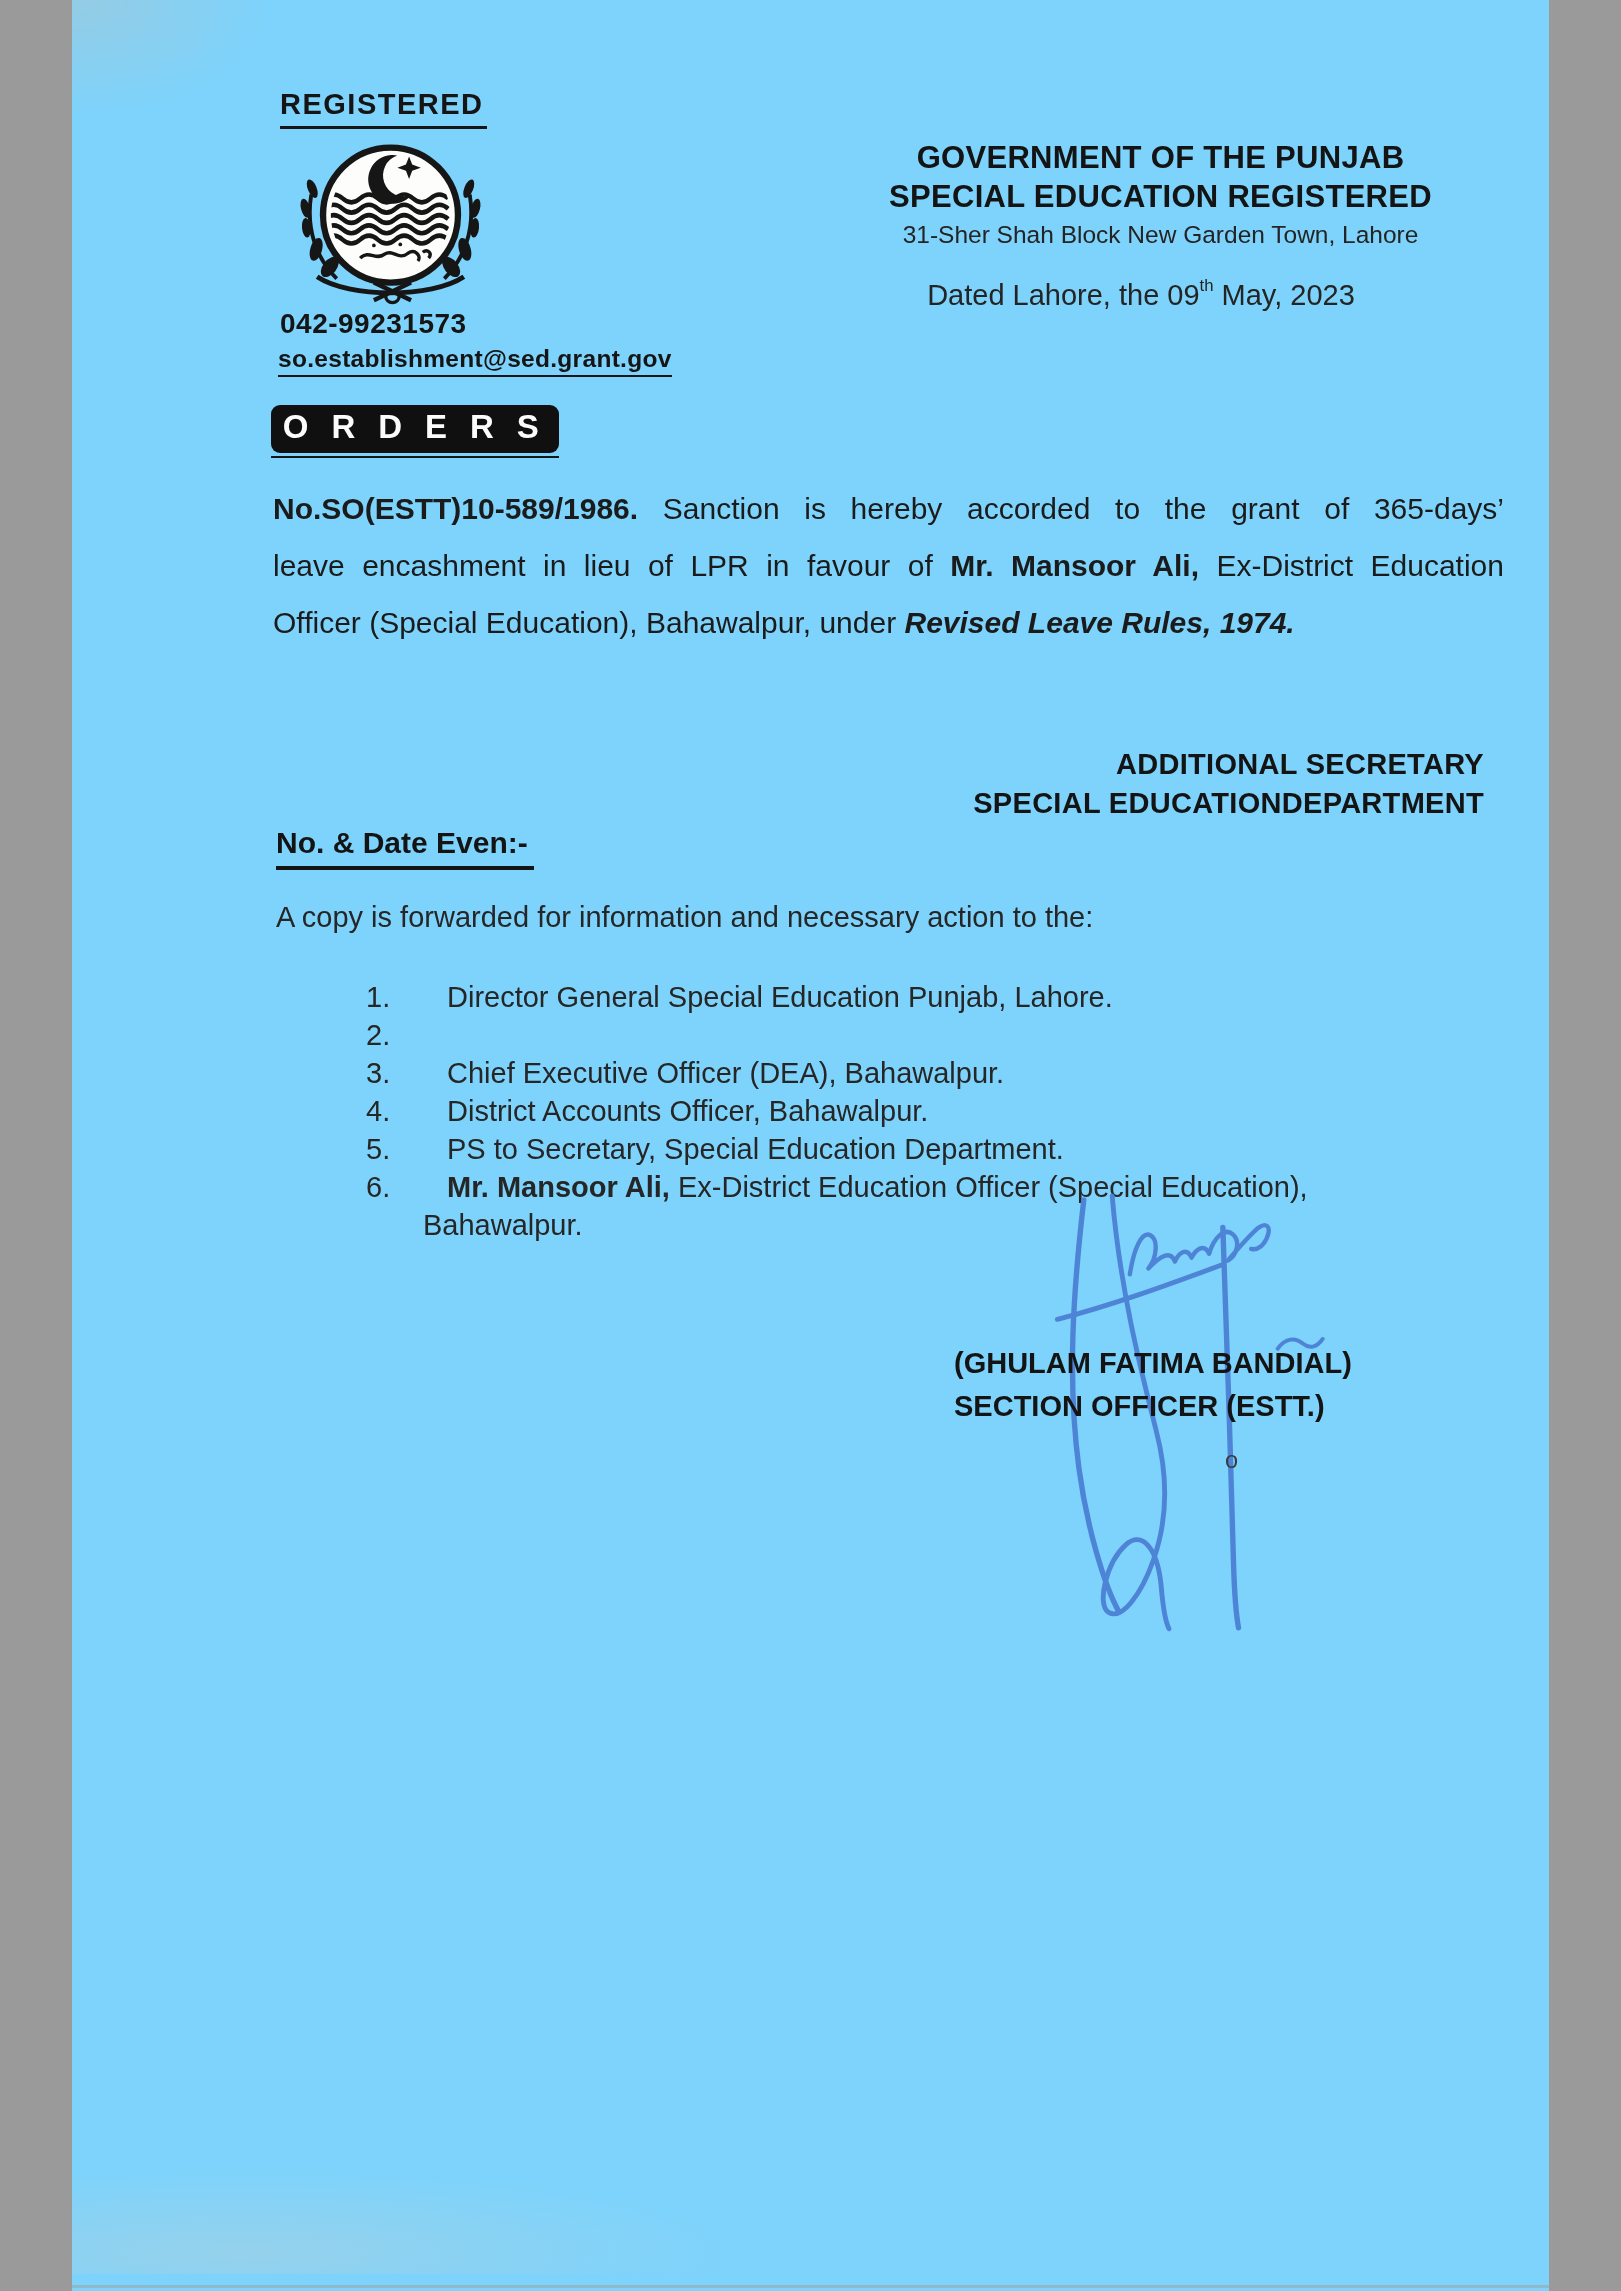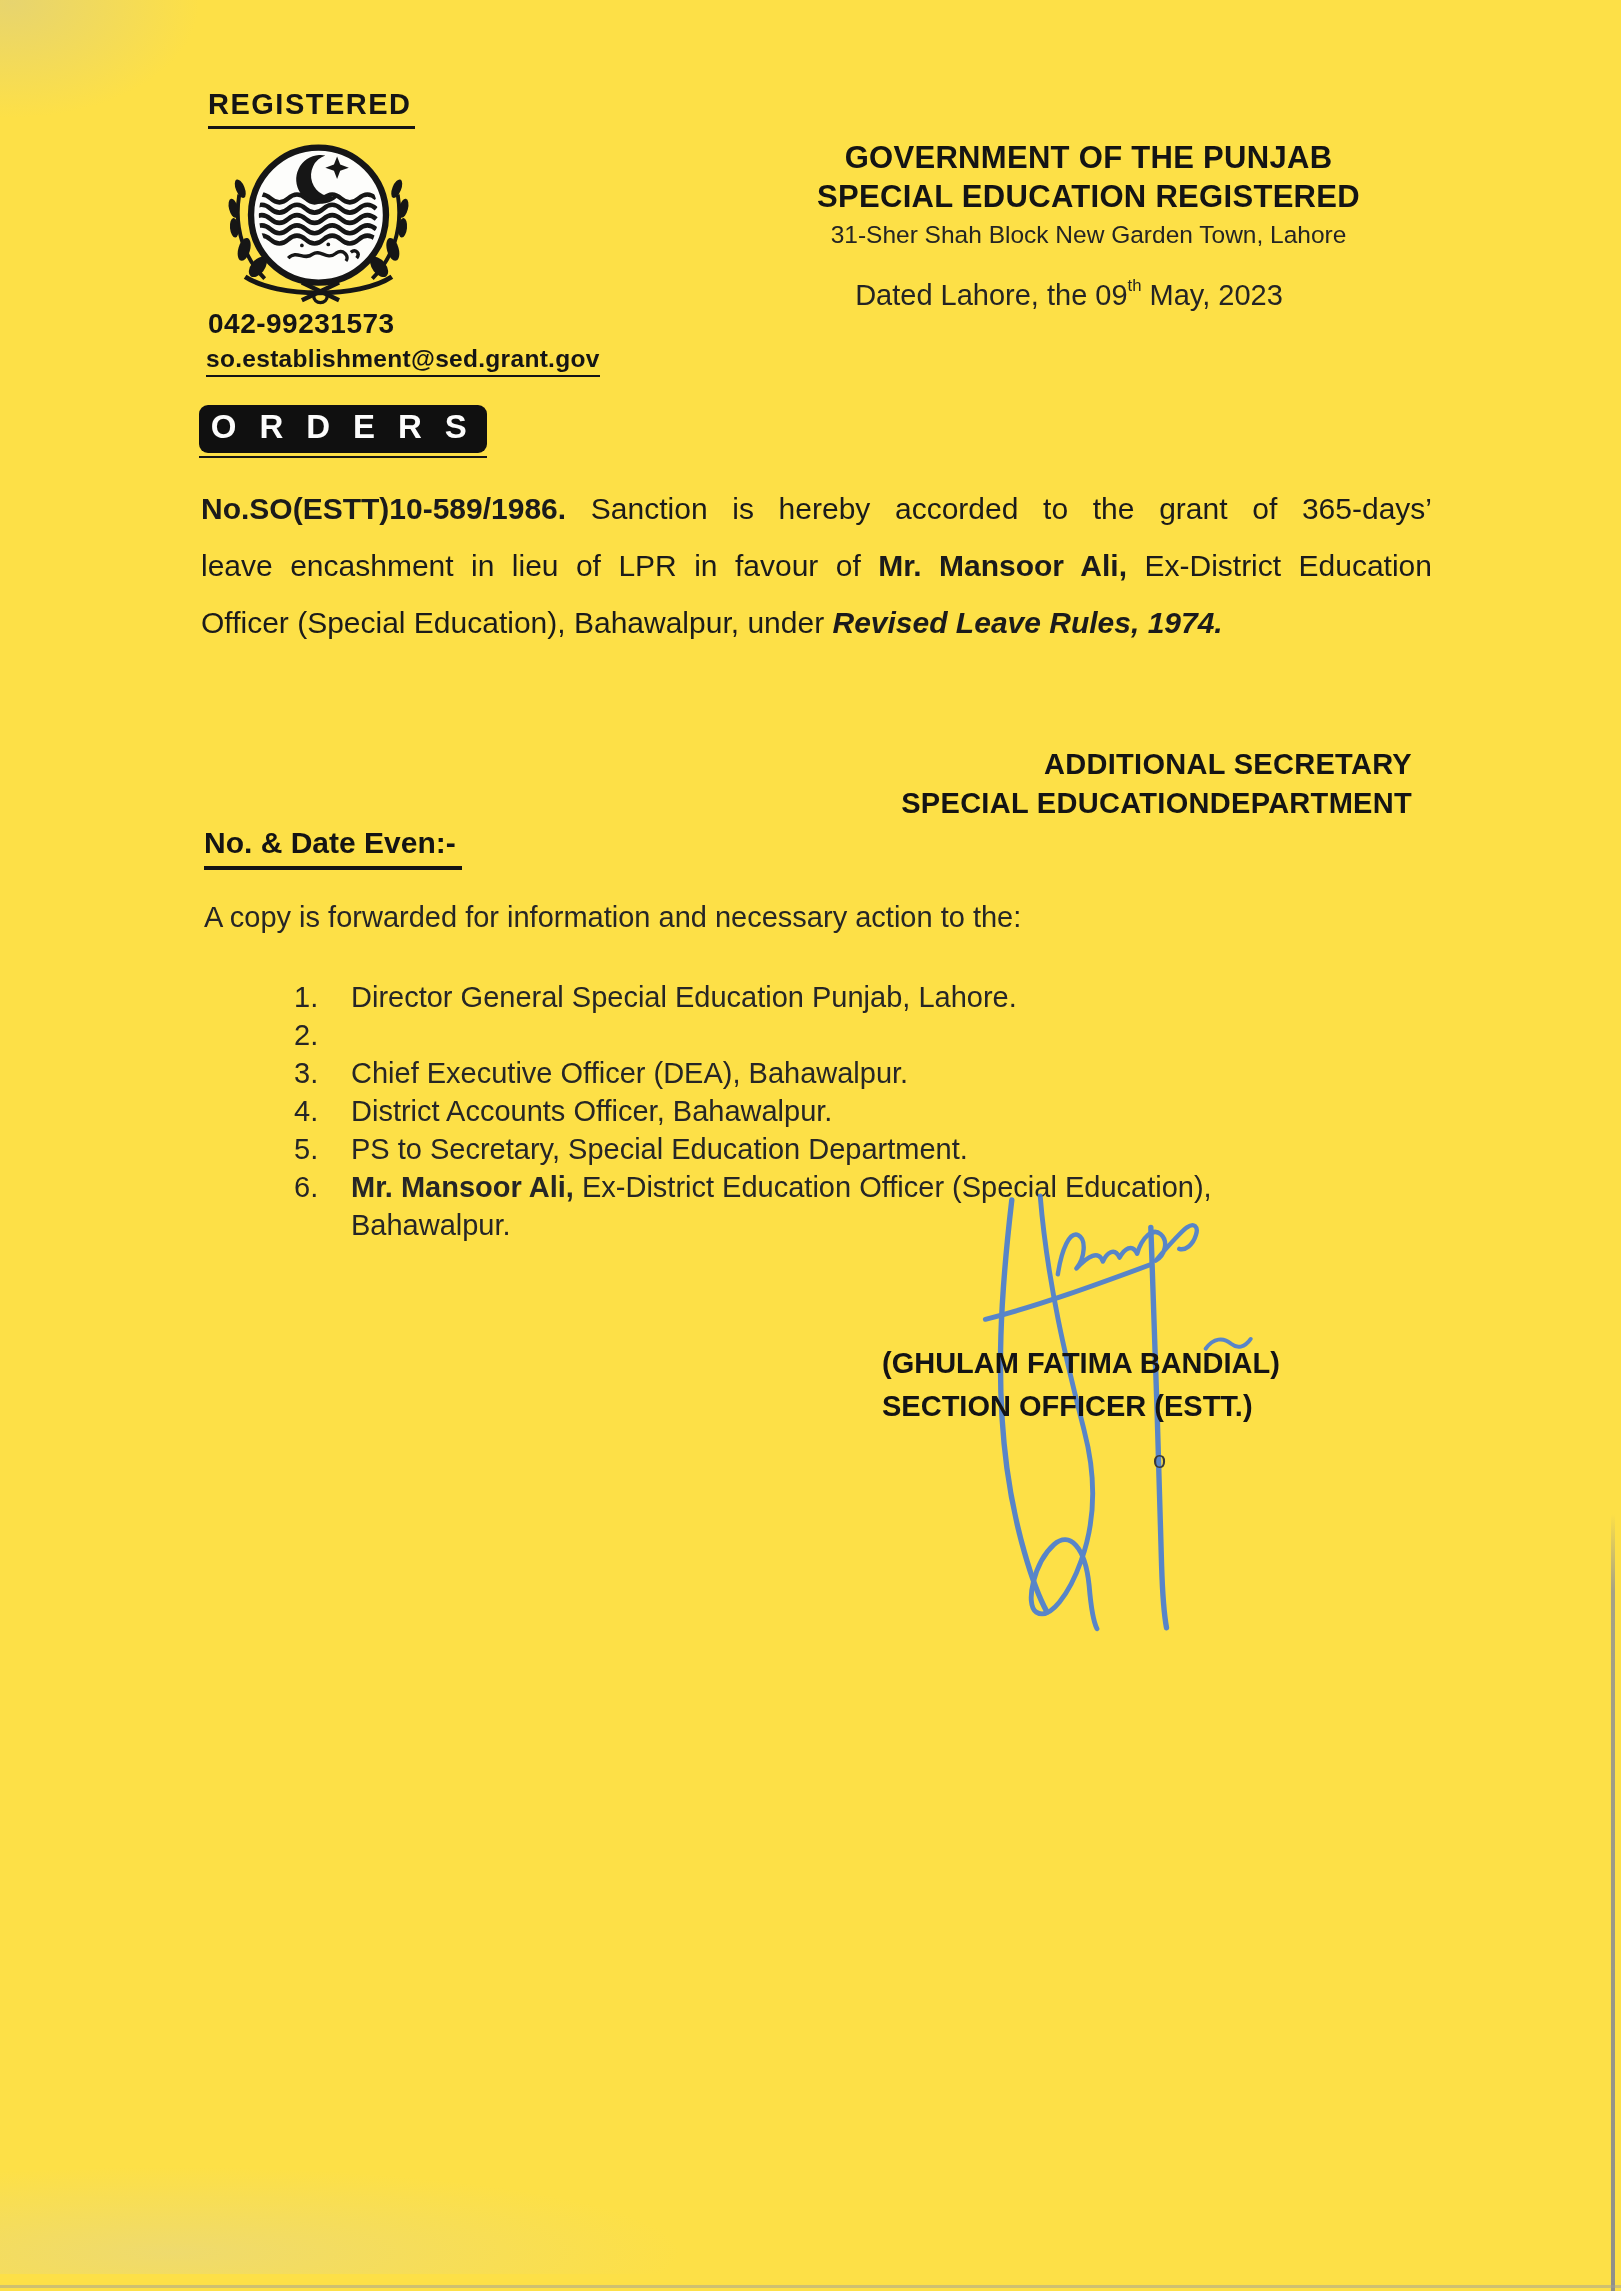--- a/index.html
+++ b/index.html
@@ -1,18 +1,18 @@
 <!DOCTYPE html>
 <html><head>
 <meta charset="utf-8">
 <style>
   html,body{margin:0;padding:0;background:#9a9a9a;}
   .page{
-    position:relative;width:1621px;height:2292px;margin:0 auto;
-    background:#fde047;overflow:hidden;
+    position:relative;width:1477px;height:2292px;margin:0 auto;
+    background:#7dd3fc;overflow:hidden;
     font-family:"Liberation Sans",sans-serif;color:#1c1c1c;
   }
   
   .smudge-topleft{position:absolute;left:-39px;top:-29px;width:255px;height:157px;
     background:radial-gradient(ellipse at 20% 20%, rgba(190,190,184,.35) 0%, transparent 65%);}
   .smudge-bottomleft{position:absolute;left:0;top:2166px;width:686px;height:108px;
     background:radial-gradient(ellipse at 25% 80%, rgba(205,205,198,.30) 0%, transparent 70%);}
   .edge-line-right{position:absolute;left:1611px;top:1514px;width:3.9px;height:777px;
     background:linear-gradient(180deg, rgba(150,150,145,0) 0%, rgba(150,150,145,.85) 10%, #8f8f8a 100%);}
   .edge-line-bottom{position:absolute;left:0;top:2285px;width:1621px;height:2.9px;background:rgba(160,160,154,.5);}
@@ -55,21 +55,21 @@
 
   .ref-line{
     position:absolute;left:204px;top:826px;font-size:30px;font-weight:bold;color:#141414;
     border-bottom:4.9px solid #141414;padding:0 5.9px 5.9px 0;
   }
   .forward-note{position:absolute;left:204px;top:901px;font-size:29px;color:#262626;}
 
   .dist-list{position:absolute;left:294px;top:978px;color:#262626;font-size:29px;}
   .dist-row{display:flex;line-height:38px;}
   .dist-row .num{width:57px;flex:0 0 57px;}
-  .dist-row .txt{white-space:nowrap;}
+  .dist-row .txt{white-space:nowrap;margin-left:24px;}
   .dist-cont{padding-left:57px;line-height:38px;}
 
   .sig-block{position:absolute;left:882px;top:1342px;width:551px;
     font-size:29px;font-weight:bold;line-height:43px;color:#141414;}
   .ink-dot{position:absolute;left:1153px;top:1447px;font-size:23.5px;color:#3a3a3a;}
   .signature{position:absolute;left:956px;top:1174px;width:328px;height:466px;}
 </style>
 </head>
 <body>
 

